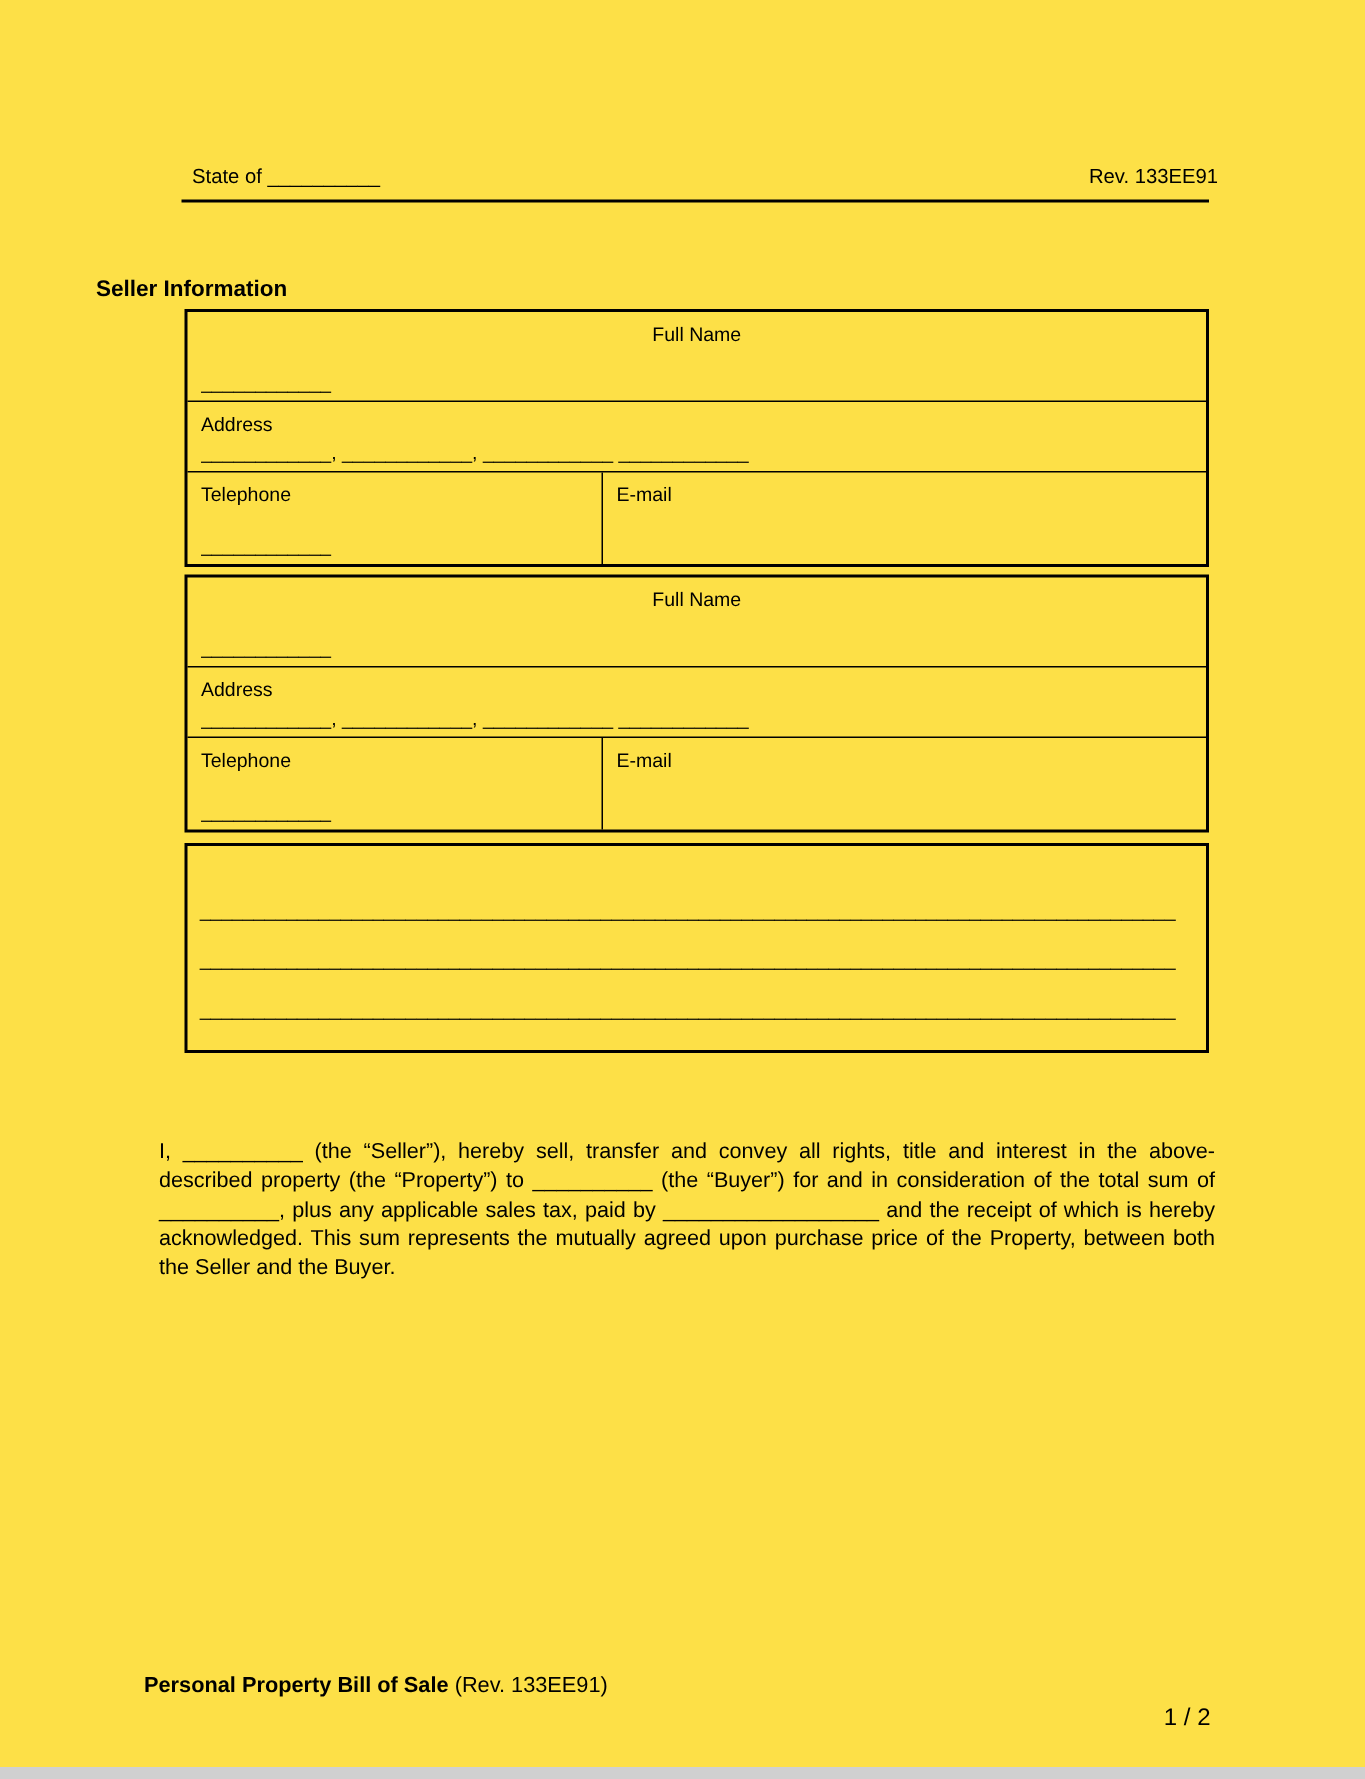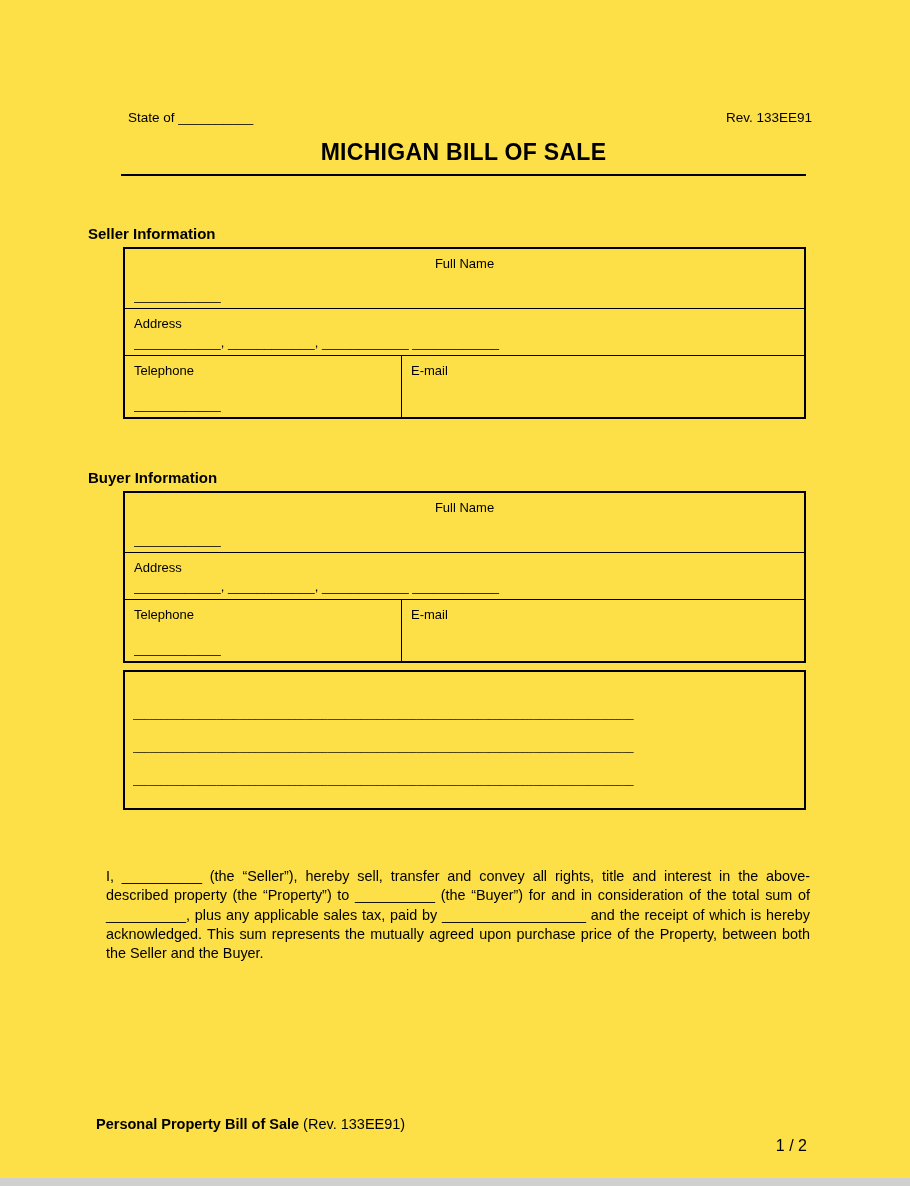--- a/index.html
+++ b/index.html
@@ -26,21 +26,21 @@
     font-size: 23px;
     font-weight: bold;
     letter-spacing: 0.3px;
   }
   .title-rule {
     margin: 8px 104px 0 121px;
     border-top: 2px solid #000;
     height: 0;
   }
   .section-heading {
-    margin-left: 88px;
+    margin-left: 64px;
     font-size: 15px;
     font-weight: bold;
   }
   .seller-heading { margin-top: 49px; }
   .buyer-heading  { margin-top: 50px; }
   .desc-heading   { margin-top: 60px; }
   .info-table {
     margin: 5px 0 0 123px;
     width: 683px;
     border: 2px solid #000;
@@ -80,21 +80,21 @@
   .row-address .blank { margin-top: 4px; }
   .desc-box {
     margin: 7px 0 0 123px;
     width: 683px;
     height: 140px;
     border: 2px solid #000;
     padding: 26px 14px 0 8px;
     overflow: hidden;
   }
   .desc-line {
-    font-size: 10px;
+    font-size: 13px;
     line-height: 33px;
     white-space: nowrap;
     overflow: hidden;
   }
   .body-paragraph {
     margin: 57px 100px 0 106px;
     font-size: 14.4px;
     line-height: 19.3px;
     text-align: justify;
   }
@@ -125,21 +125,20 @@
 </head>
 <body>
 
 <div class="page">
 
   <div class="header-row">
     <span>State of __________</span>
     <span>Rev. 133EE91</span>
   </div>
 
-  <h1 class="doc-title">MICHIGAN BILL OF SALE</h1>
   <div class="title-rule"></div>
 
   <h2 class="section-heading seller-heading">Seller Information</h2>
   <div class="info-table">
     <div class="row row-name">
       <div class="cell-label">Full Name</div>
       <div class="blank">____________</div>
     </div>
     <div class="row row-address">
       <div class="cell-label">Address</div>
@@ -149,21 +148,20 @@
       <div class="cell-phone">
         <div class="cell-label">Telephone</div>
         <div class="blank">____________</div>
       </div>
       <div class="cell-email">
         <div class="cell-label">E-mail</div>
       </div>
     </div>
   </div>
 
-  <h2 class="section-heading buyer-heading">Buyer Information</h2>
   <div class="info-table">
     <div class="row row-name">
       <div class="cell-label">Full Name</div>
       <div class="blank">____________</div>
     </div>
     <div class="row row-address">
       <div class="cell-label">Address</div>
       <div class="blank">____________, ____________, ____________ ____________</div>
     </div>
     <div class="row row-split">

